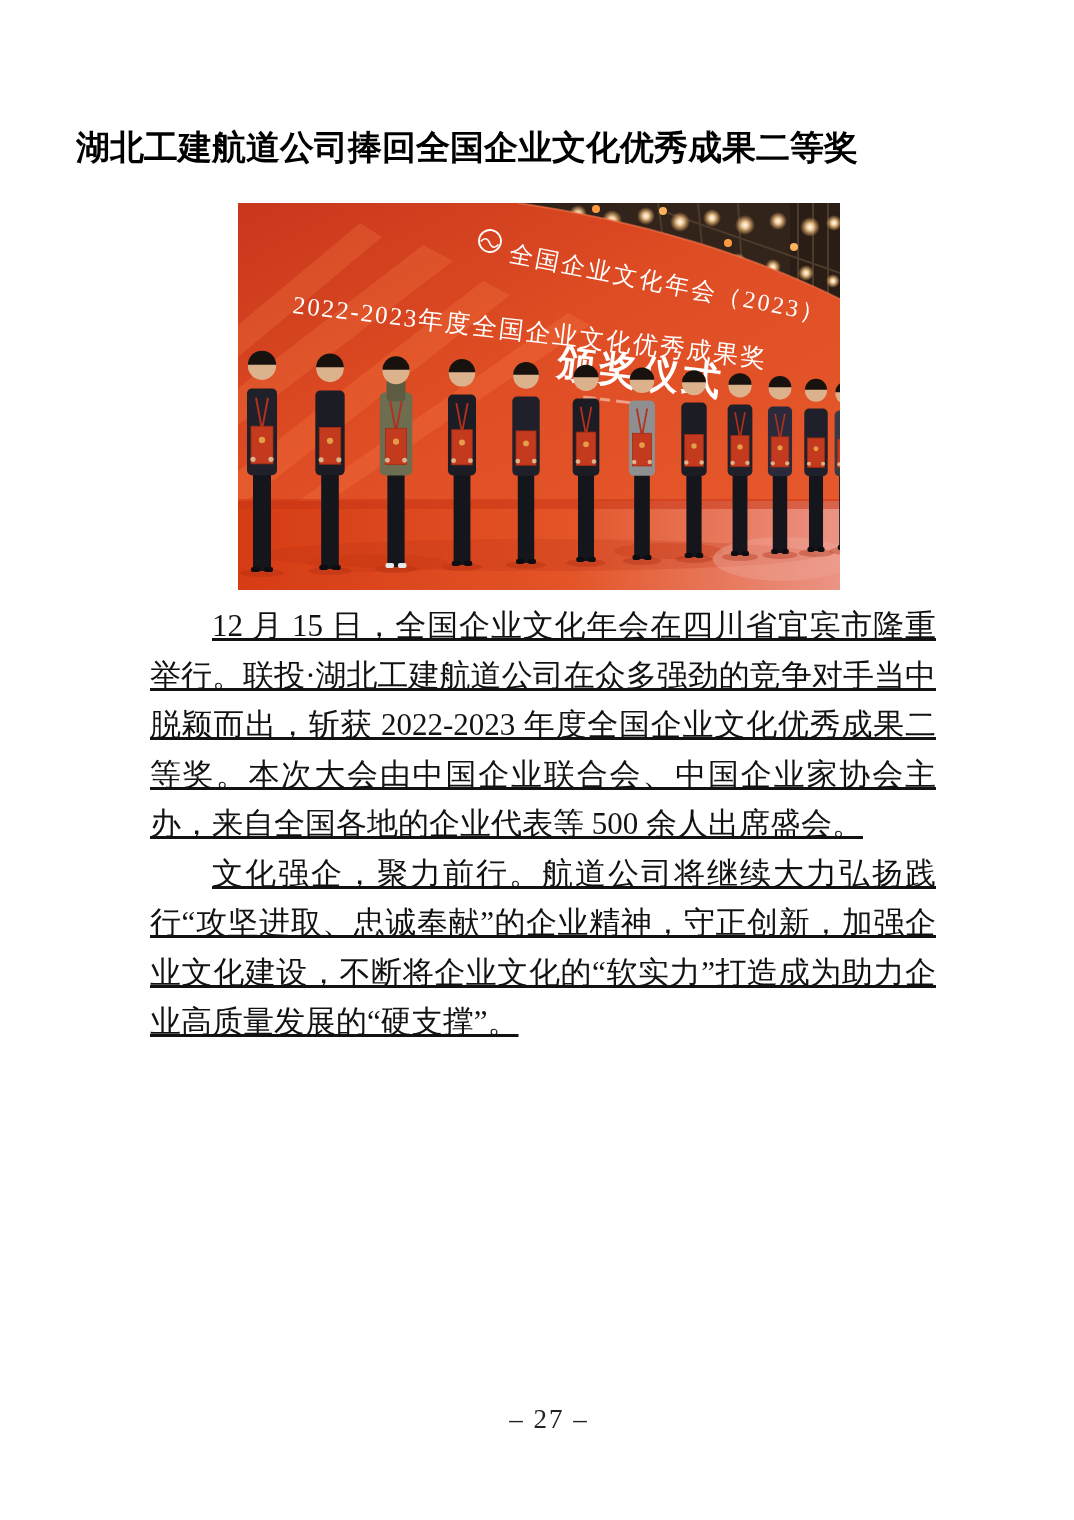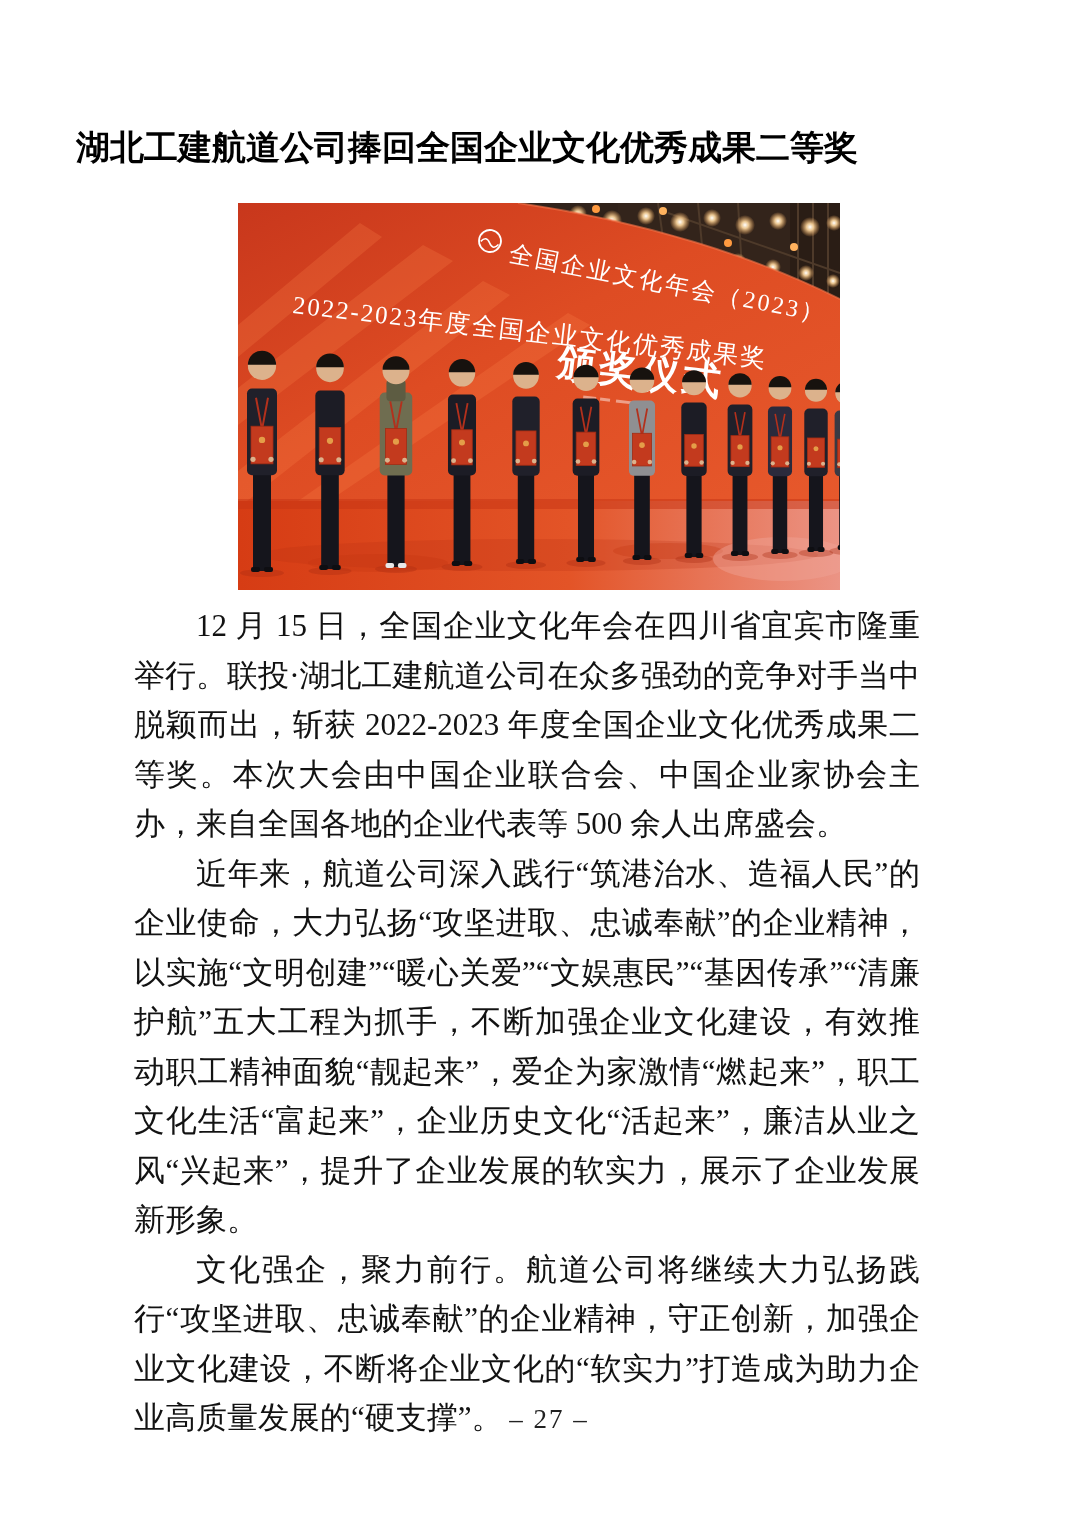--- a/index.html
+++ b/index.html
@@ -17,24 +17,25 @@
     font-size:34px;font-weight:700;line-height:44px;
     letter-spacing:0px;color:#000;margin:0;
     font-family:"Liberation Serif","DejaVu Serif",serif;
   }
   .photo{
     position:absolute;left:238px;top:203px;width:602px;height:387px;
     margin:0;padding:0;overflow:hidden;background:#d8431f;
   }
   .photo svg{display:block;}
   .body-text{
-    position:absolute;left:134px;top:601px;width:786px;
+    position:absolute;left:150px;top:601px;width:786px;
     font-size:31px;line-height:49.5px;
     text-align:justify;text-justify:inter-ideograph;
     color:#121212;
+    text-decoration:underline;
   }
   .body-text p{margin:0;text-indent:2em;}
   .page-number{
     position:absolute;top:1404px;left:0;width:1074px;
     text-align:center;font-size:27px;color:#222;
     letter-spacing:2px;
     margin-left:12px;
   }
   .banner-text{fill:#ffffff;font-family:"Liberation Serif","DejaVu Serif",serif;}
 </style>
@@ -302,18 +303,17 @@
             <circle cx="608" cy="246.525" r="2.428070175438597" fill="#e8a84c" opacity="0.9"></circle>
             <circle cx="601.171052631579" cy="261.23" r="1.97280701754386" fill="#dcb28c"></circle>
             <circle cx="614.828947368421" cy="261.23" r="1.97280701754386" fill="#dcb28c"></circle>
           </g>
         </g>
     </svg>
   </figure>
 
   <div class="body-text">
     <p>12 月 15 日，全国企业文化年会在四川省宜宾市隆重举行。联投·湖北工建航道公司在众多强劲的竞争对手当中脱颖而出，斩获 2022-2023 年度全国企业文化优秀成果二等奖。本次大会由中国企业联合会、中国企业家协会主办，来自全国各地的企业代表等 500 余人出席盛会。</p>
-    <p>近年来，航道公司深入践行“筑港治水、造福人民”的企业使命，大力弘扬“攻坚进取、忠诚奉献”的企业精神，以实施“文明创建”“暖心关爱”“文娱惠民”“基因传承”“清廉护航”五大工程为抓手，不断加强企业文化建设，有效推动职工精神面貌“靓起来”，爱企为家激情“燃起来”，职工文化生活“富起来”，企业历史文化“活起来”，廉洁从业之风“兴起来”，提升了企业发展的软实力，展示了企业发展新形象。</p>
     <p>文化强企，聚力前行。航道公司将继续大力弘扬践行“攻坚进取、忠诚奉献”的企业精神，守正创新，加强企业文化建设，不断将企业文化的“软实力”打造成为助力企业高质量发展的“硬支撑”。</p>
   </div>
 
   <div class="page-number">– 27 –</div>
 </div>
 
 </body></html>

